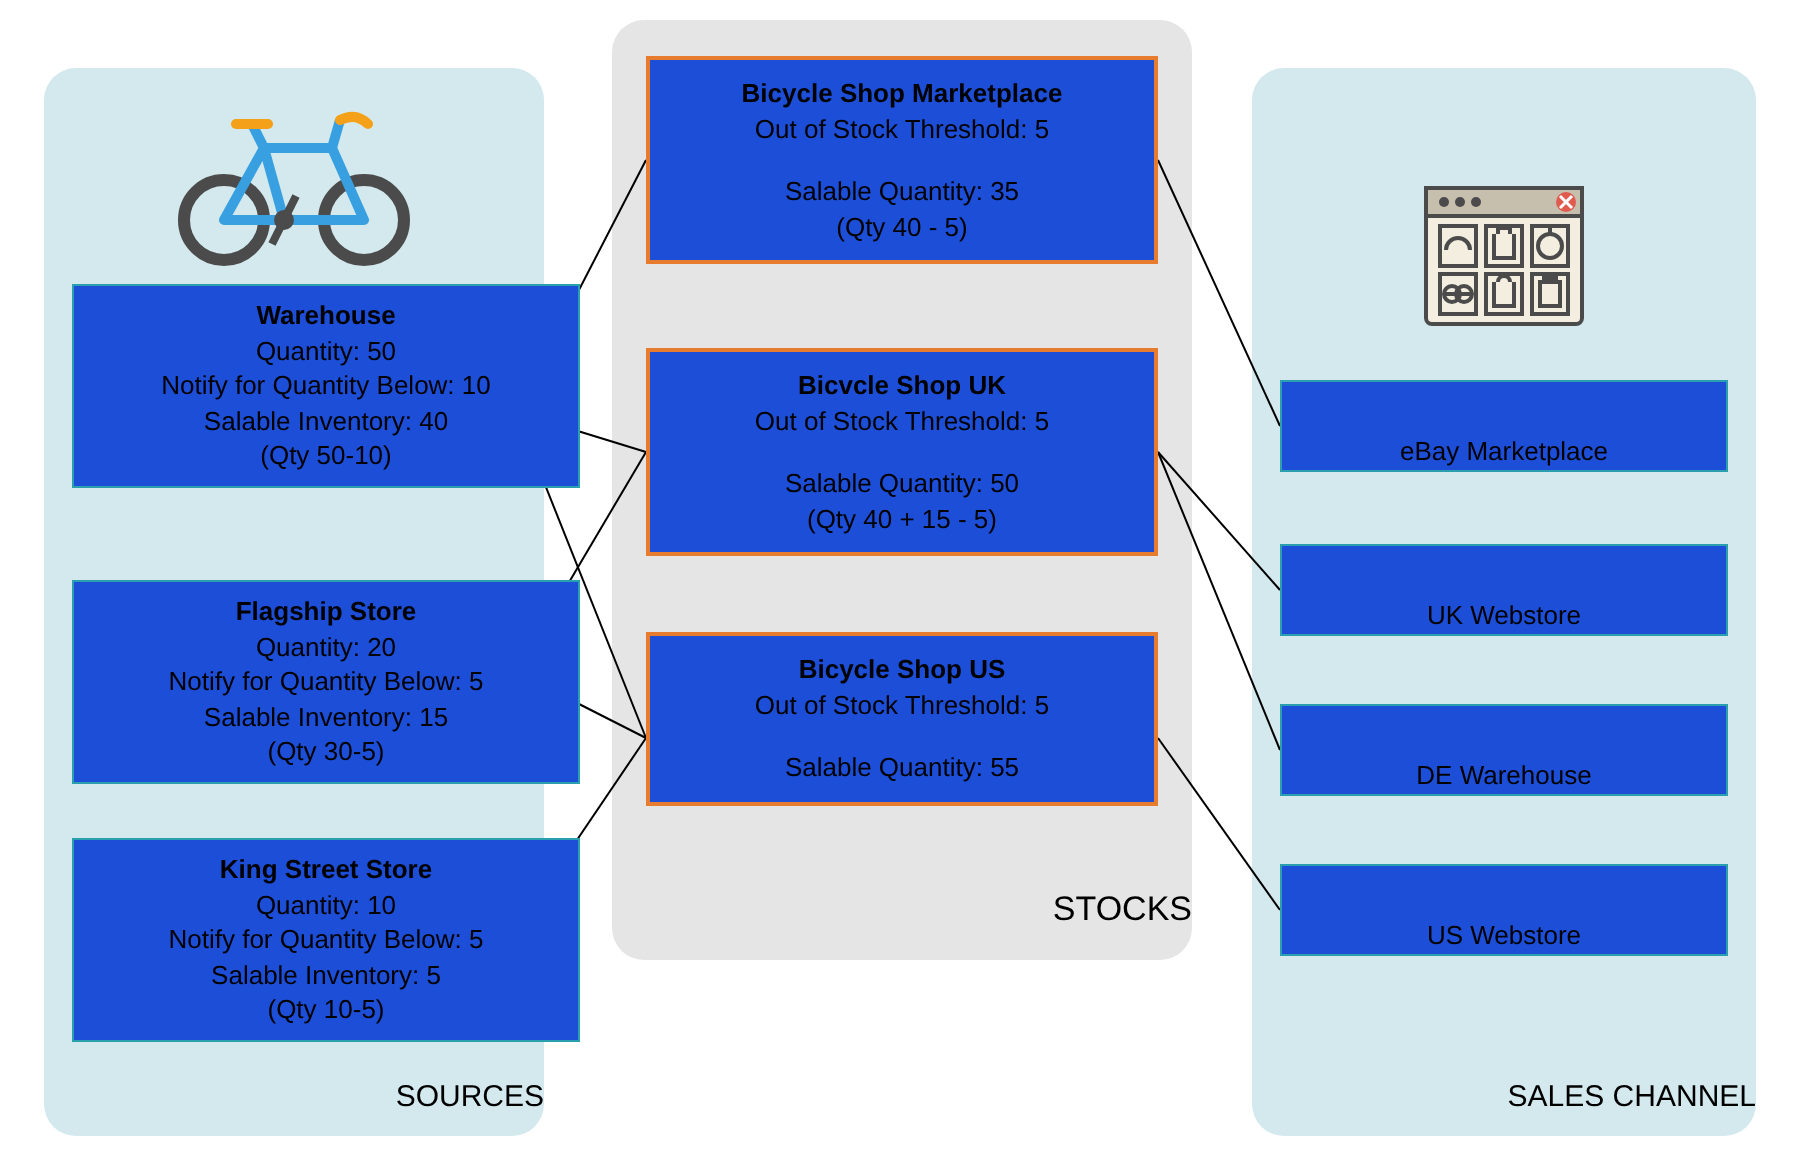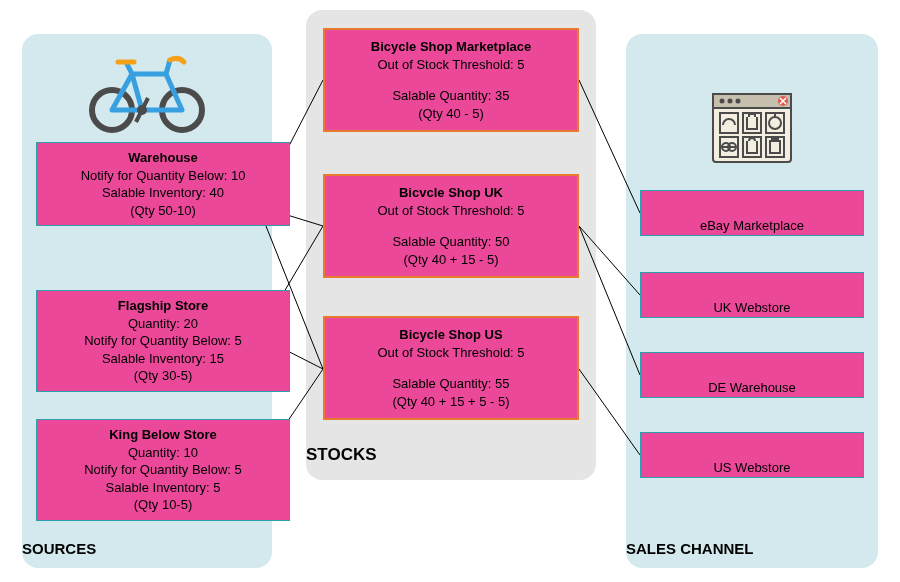--- a/index.html
+++ b/index.html
@@ -2,26 +2,26 @@
 <html><head>
 <meta charset="utf-8">
 <style>
   *{box-sizing:border-box;margin:0;padding:0}
   body{font-family:Arial,Helvetica,sans-serif;font-size:13px;color:#000;width:900px;height:582px;overflow:hidden;background:#fff}
   .stage{position:relative;width:900px;height:582px}
   .panel{position:absolute;border-radius:16px}
   .panel-sources{left:22px;top:34px;width:250px;height:534px;background:#d3e9ed}
   .panel-stocks{left:306px;top:10px;width:290px;height:470px;background:#e5e5e5}
   .panel-sales{left:626px;top:34px;width:252px;height:534px;background:#d3e9ed}
-  .box{position:absolute;background:#ec4899;text-align:center;line-height:1.35}
+  .box{position:absolute;background:#1d4ed8;text-align:center;line-height:1.35}
   .src{left:36px;width:254px;border:1px solid #2a9fae;padding:6px 4px}
   .stk{left:323px;width:256px;border:2px solid #e77c2f;padding:8px 4px}
   .sal{left:640px;width:224px;height:46px;border:1px solid #2a9fae;display:flex;align-items:flex-end;justify-content:center}
   .b{font-weight:bold}
-  .panel-label{position:absolute;font-weight:bold;font-size:15px;text-align:left}
+  .panel-label{position:absolute;font-weight:normal;font-size:15px;text-align:right}
   svg.lines{position:absolute;left:0;top:0;width:900px;height:582px;pointer-events:none}
 </style>
 </head>
 <body>
 
 <div class="stage">
 
   <div class="panel panel-sources"></div>
   <div class="panel panel-stocks"></div>
   <div class="panel panel-sales"></div>
@@ -56,33 +56,34 @@
     <line x1="30" y1="10" x2="46" y2="10" stroke="#f4a018" stroke-width="5" stroke-linecap="round"></line>
     <line x1="78" y1="22" x2="82" y2="8" stroke="#38a0e0" stroke-width="5"></line>
     <path d="M82 8 Q90 4 96 10" fill="none" stroke="#f4a018" stroke-width="5" stroke-linecap="round"></path>
     <circle cx="54" cy="58" r="5" fill="#4b4b4b"></circle>
     <line x1="54" y1="58" x2="48" y2="70" stroke="#4b4b4b" stroke-width="4"></line>
     <line x1="54" y1="58" x2="60" y2="46" stroke="#4b4b4b" stroke-width="4"></line>
   </svg>
 
   <div class="box src" style="top:142px">
     <div class="b">Warehouse</div>
+    <div>Quantity: 50</div>
     <div>Notify for Quantity Below: 10</div>
     <div>Salable Inventory: 40</div>
     <div>(Qty 50-10)</div>
   </div>
   <div class="box src" style="top:290px">
     <div class="b">Flagship Store</div>
     <div>Quantity: 20</div>
     <div>Notify for Quantity Below: 5</div>
     <div>Salable Inventory: 15</div>
     <div>(Qty 30-5)</div>
   </div>
   <div class="box src" style="top:419px">
-    <div class="b">King Below Store</div>
+    <div class="b">King Street Store</div>
     <div>Quantity: 10</div>
     <div>Notify for Quantity Below: 5</div>
     <div>Salable Inventory: 5</div>
     <div>(Qty 10-5)</div>
   </div>
 
   <div class="box stk" style="top:28px">
     <div class="b">Bicycle Shop Marketplace</div>
     <div>Out of Stock Threshold: 5</div>
     <div style="height:14px"></div>
@@ -94,21 +95,20 @@
     <div>Out of Stock Threshold: 5</div>
     <div style="height:14px"></div>
     <div>Salable Quantity: 50</div>
     <div>(Qty 40 + 15 - 5)</div>
   </div>
   <div class="box stk" style="top:316px">
     <div class="b">Bicycle Shop US</div>
     <div>Out of Stock Threshold: 5</div>
     <div style="height:14px"></div>
     <div>Salable Quantity: 55</div>
-    <div>(Qty 40 + 15 + 5 - 5)</div>
   </div>
 
   <svg style="position:absolute;left:712px;top:93px;width:80px;height:70px" viewBox="0 0 80 70">
     <rect x="1" y="1" width="78" height="68" rx="3" fill="#f4eee0" stroke="#4b4b4b" stroke-width="2"></rect>
     <rect x="1" y="1" width="78" height="14" fill="#c7bfae" stroke="#4b4b4b" stroke-width="2"></rect>
     <circle cx="10" cy="8" r="2.5" fill="#4b4b4b"></circle>
       <circle cx="18" cy="8" r="2.5" fill="#4b4b4b"></circle>
       <circle cx="26" cy="8" r="2.5" fill="#4b4b4b"></circle>
     <circle cx="71" cy="8" r="5" fill="#e05a4e"></circle>
       <path d="M68 5l6 6M74 5l-6 6" stroke="#fff" stroke-width="1.5"></path>

